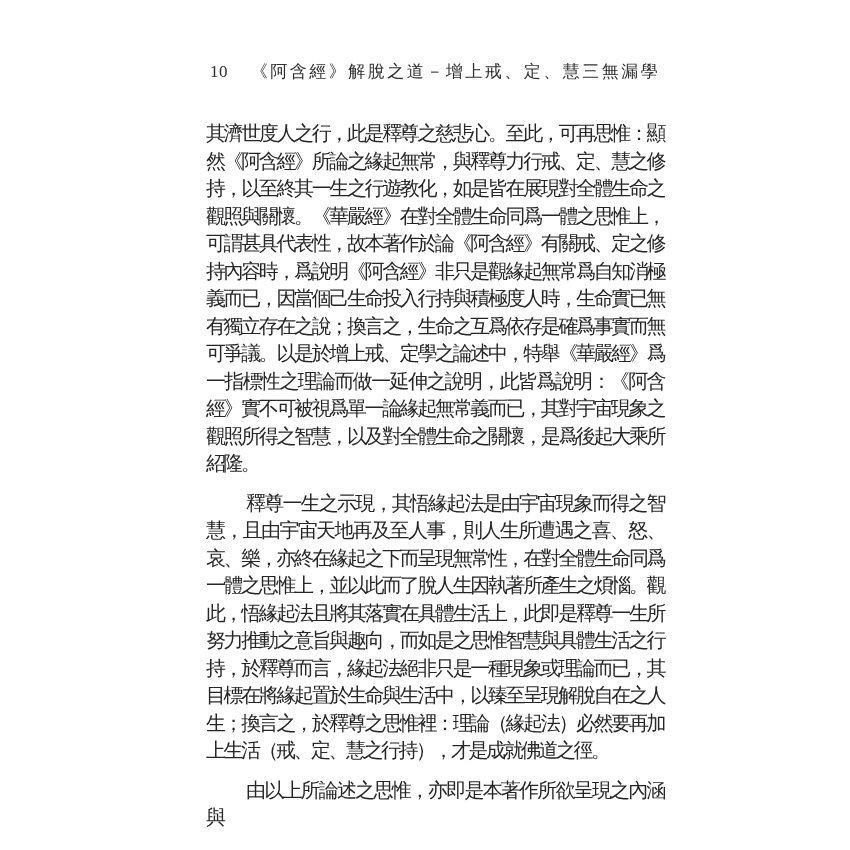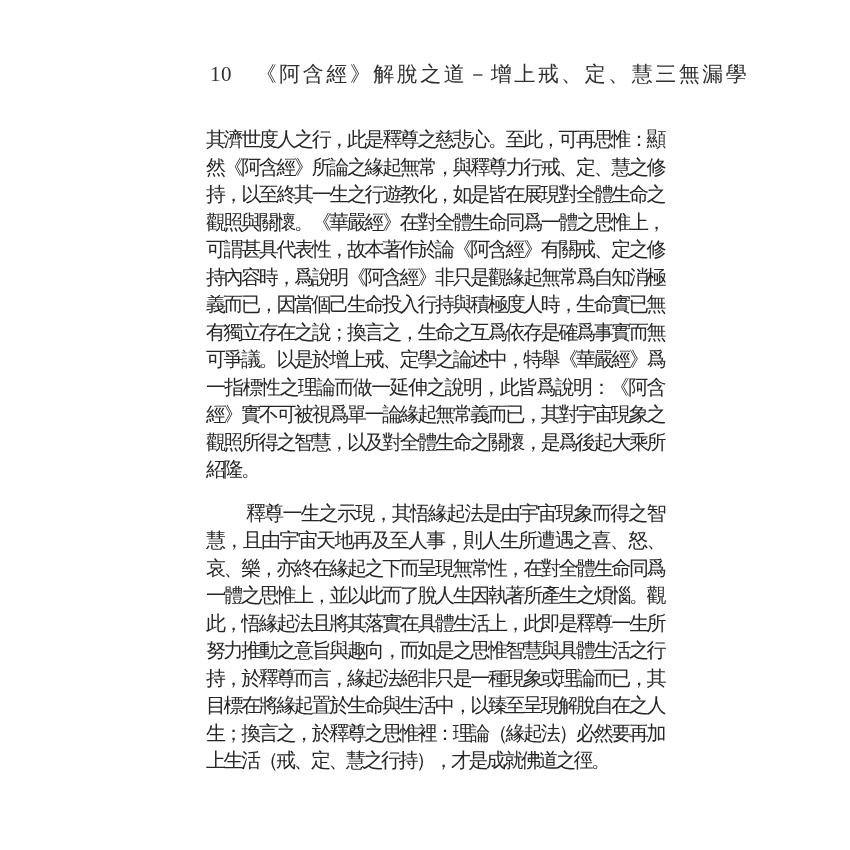--- a/index.html
+++ b/index.html
@@ -12,52 +12,53 @@
     width: 850px;
     height: 850px;
     background: var(--page-bg, #ffffff);
     overflow: hidden;
     font-family: "Liberation Serif", "DejaVu Serif", serif;
   }
   .running-head {
     position: absolute;
     left: 210px;
     top: 60px;
-    font-size: 21px;
+    font-size: 17px;
     letter-spacing: 2.5px;
     color: var(--header-color, #2f2f2f);
     white-space: nowrap;
   }
   .running-head .page-number {
     letter-spacing: 0.5px;
     margin-right: 16px;
   }
   .body-text {
     position: absolute;
     left: 206px;
     top: 110px;
     width: 458px;
     font-size: 20px;
     line-height: 27.5px;
     letter-spacing: -2.5px;
     text-align: justify;
     color: var(--text-color, #262626);
   }
   .body-text p {
-    margin: 16px 0 12px 0;
+    margin: 10px 0 12px 0;
   }
   .body-text p.indent {
     text-indent: 2em;
   }
 </style>
 </head>
 <body>
 
 <div class="page">
   <div class="running-head">
     <span class="page-number">10</span>
     <span class="running-title">《阿含經》解脫之道－增上戒、定、慧三無漏學</span>
   </div>
   <div class="body-text" id="body-text">
       <p>其濟世度人之行，此是釋尊之慈悲心。至此，可再思惟：顯然《阿含經》所論之緣起無常，與釋尊力行戒、定、慧之修持，以至終其一生之行遊教化，如是皆在展現對全體生命之觀照與關懷。《華嚴經》在對全體生命同爲一體之思惟上，可謂甚具代表性，故本著作於論《阿含經》有關戒、定之修持內容時，爲說明《阿含經》非只是觀緣起無常爲自知消極義而已，因當個己生命投入行持與積極度人時，生命實已無有獨立存在之說；換言之，生命之互爲依存是確爲事實而無可爭議。以是於增上戒、定學之論述中，特舉《華嚴經》爲一指標性之理論而做一延伸之說明，此皆爲說明：《阿含經》實不可被視爲單一論緣起無常義而已，其對宇宙現象之觀照所得之智慧，以及對全體生命之關懷，是爲後起大乘所紹隆。</p>
       <p class="indent">釋尊一生之示現，其悟緣起法是由宇宙現象而得之智慧，且由宇宙天地再及至人事，則人生所遭遇之喜、怒、哀、樂，亦終在緣起之下而呈現無常性，在對全體生命同爲一體之思惟上，並以此而了脫人生因執著所產生之煩惱。觀此，悟緣起法且將其落實在具體生活上，此即是釋尊一生所努力推動之意旨與趣向，而如是之思惟智慧與具體生活之行持，於釋尊而言，緣起法絕非只是一種現象或理論而已，其目標在將緣起置於生命與生活中，以臻至呈現解脫自在之人生；換言之，於釋尊之思惟裡：理論（緣起法）必然要再加上生活（戒、定、慧之行持），才是成就佛道之徑。</p>
+      <p class="indent">由以上所論述之思惟，亦即是本著作所欲呈現之內涵與</p>
     </div>
 </div>
 
 </body></html>

